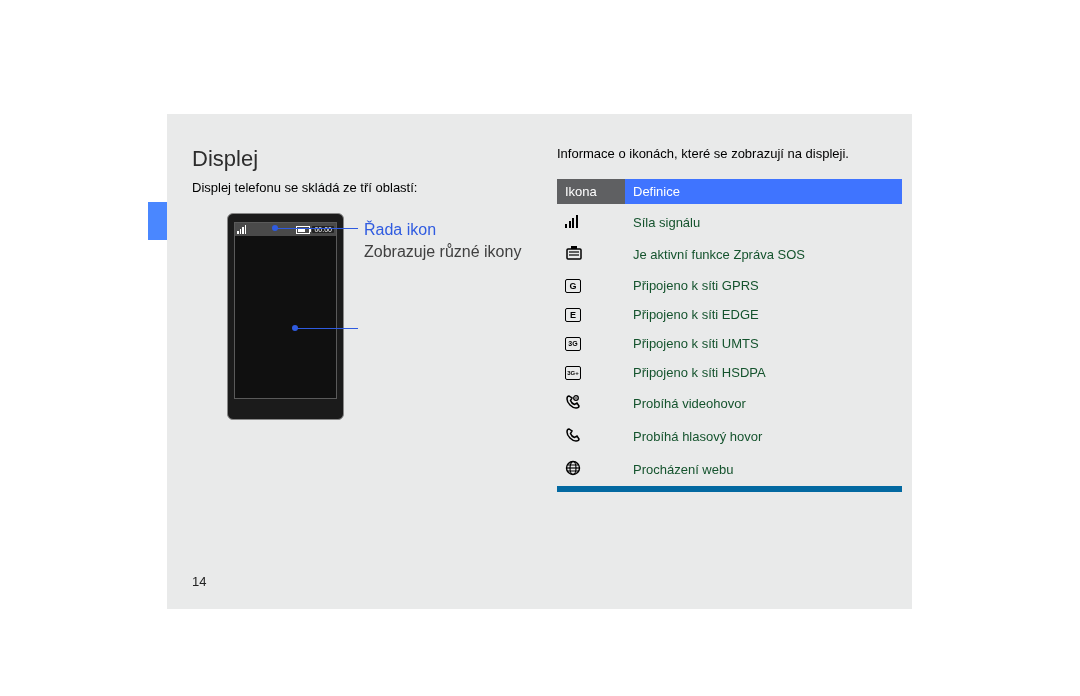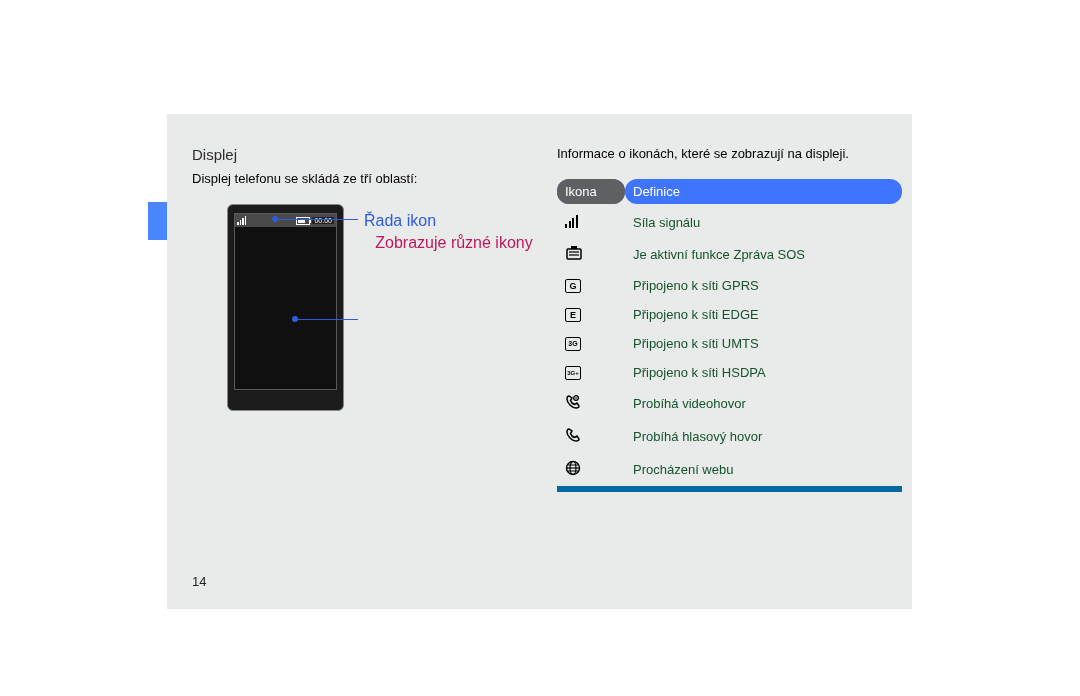--- a/index.html
+++ b/index.html
@@ -45,21 +45,21 @@
     top: 32px;
     width: 350px;
   }
   .col-right {
     position: absolute;
     left: 390px;
     top: 32px;
     width: 345px;
   }
   h2 {
-    font-size: 15px;
+    font-size: 22px;
     font-weight: 400;
     margin: 0 0 8px 0;
     color: #2d2d2d;
   }
   .intro {
     font-size: 13px;
     margin: 0 0 18px 0;
   }
   .phone-wrap {
     position: relative;
@@ -130,22 +130,21 @@
   }
   .callout {
     position: absolute;
     font-size: 16px;
     line-height: 1.35;
   }
   .callout .label {
     color: #2f5be0;
   }
   .callout .desc {
-    color: #be185d;
-    text-align: center;
+    color: #404040;
   }
   .callout-line {
     position: absolute;
     height: 1px;
     background: #2f5be0;
   }
   .callout-dot {
     position: absolute;
     width: 6px;
     height: 6px;
@@ -158,21 +157,20 @@
   }
   .icons-table thead tr {
     background: #3f74ff;
     color: #fff;
   }
   .icons-table th {
     text-align: left;
     font-weight: 400;
     padding: 5px 8px;
     font-size: 13px;
-    border-radius: 12px;
   }
   .icons-table th:first-child {
     background: #5f6062;
     width: 52px;
   }
   .icons-table td {
     padding: 7px 8px;
     font-size: 13px;
     vertical-align: middle;
   }

